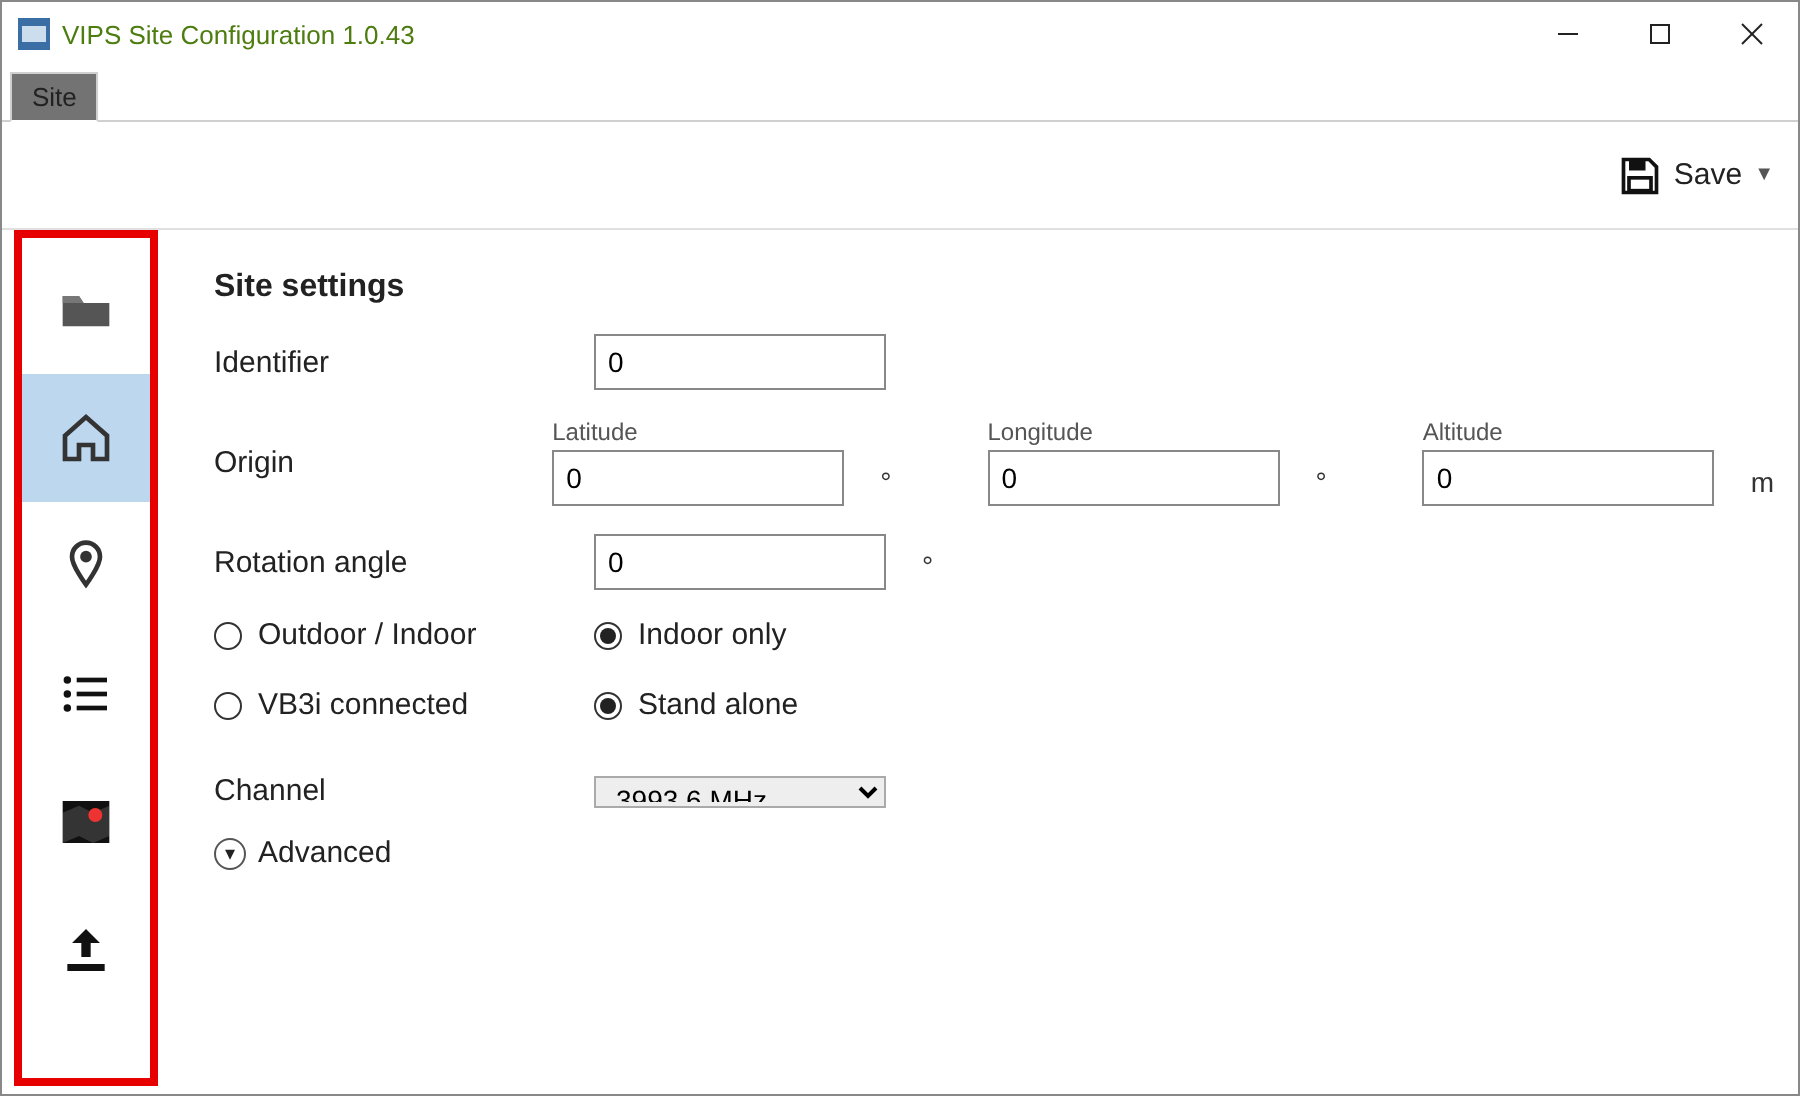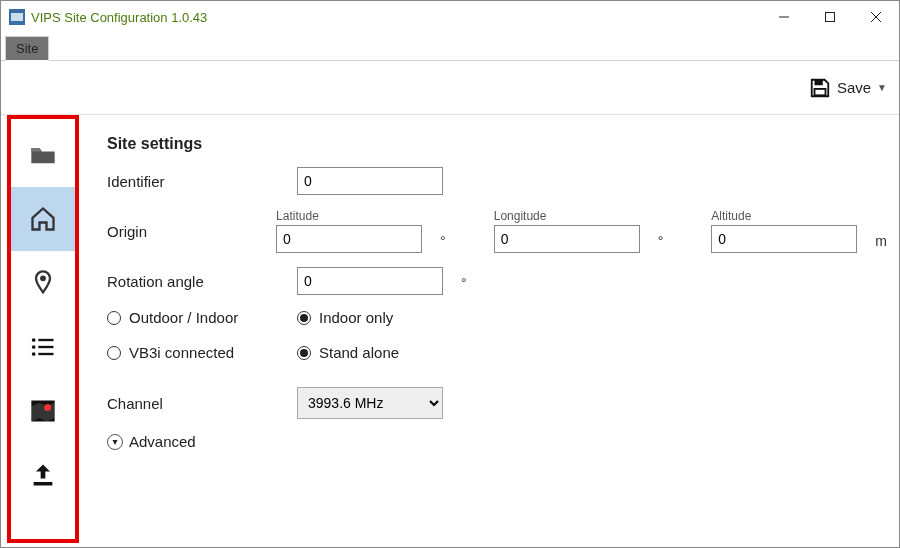--- a/index.html
+++ b/index.html
@@ -143,21 +143,21 @@
     font-size: 15px;
   }
   .radio-circle {
     width: 14px; height: 14px; border: 1px solid #333; border-radius: 50%;
     display: inline-flex; align-items: center; justify-content: center;
   }
   .radio-circle.on::after {
     content: ""; width: 8px; height: 8px; background: #222; border-radius: 50%;
   }
   select.channel {
-    width: 146px; height: 32px;
+    width: 146px; height: 16px;
     border: 1px solid #aaa;
     background: #eee;
     padding: 2px 6px;
     font-size: 14px;
   }
   .advanced {
     display: flex; align-items: center; gap: 6px;
     margin-top: 10px; font-size: 15px;
   }
   .chev {

